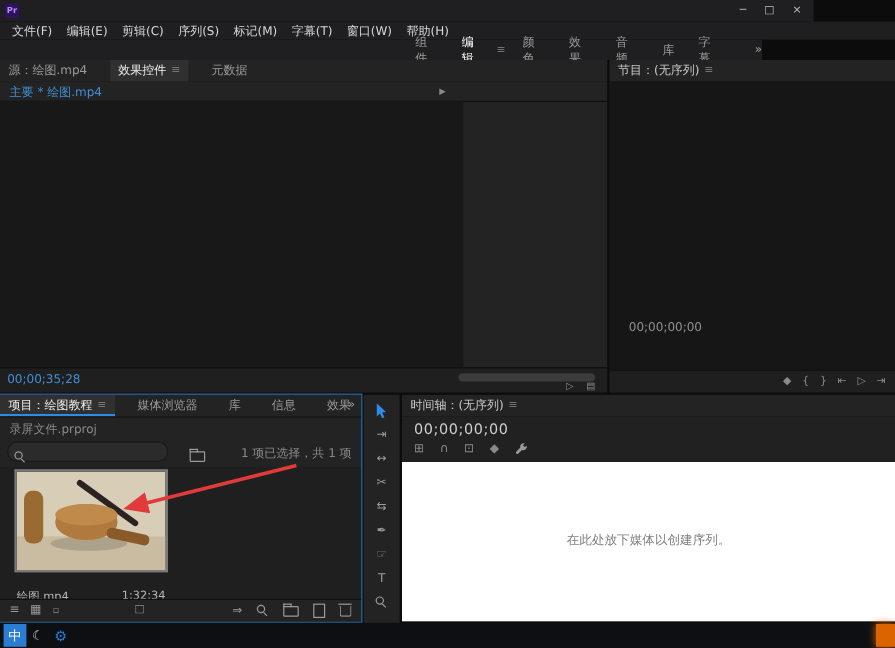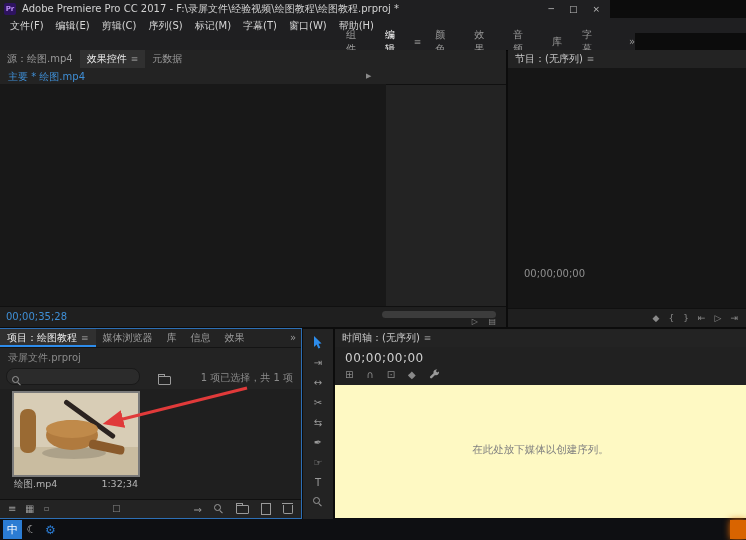--- a/index.html
+++ b/index.html
@@ -1,37 +1,37 @@
 <!DOCTYPE html>
 <html><head>
 <meta charset="utf-8">
 <style>
   html,body{margin:0;padding:0;background:#000;}
   .app{position:relative;width:746px;height:540px;background:#0c0c0c;overflow:hidden;
        font-family:"DejaVu Sans","Liberation Sans",sans-serif;color:#c8c8c8;
        -webkit-font-smoothing:antialiased;}
   .abs{position:absolute;}
   
-  .titlebar{position:absolute;left:0;top:0;width:610px;height:18px;background:#1f1f21;display:flex;align-items:center;}
+  .titlebar{position:absolute;left:0;top:0;width:678px;height:18px;background:#1f1f21;display:flex;align-items:center;}
   .pr-icon{margin-left:4px;width:12px;height:12px;background:#2e1360;color:#b88cf0;font-size:7px;font-weight:bold;
            display:flex;align-items:center;justify-content:center;border-radius:2px;}
   .title-text{margin-left:6px;font-size:10px;color:#d2d2d2;white-space:nowrap;}
   .win-controls{position:absolute;right:10px;top:0;height:18px;display:flex;gap:15px;align-items:center;color:#bdbdbd;font-size:9px;}
   .menubar{position:absolute;left:0;top:18px;width:746px;height:15px;background:#1f1f21;display:flex;align-items:center;padding-left:4px;font-size:10px;color:#d6d6d6;}
   .menubar span{padding:0 6px;cursor:default;}
   .wsbar{position:absolute;left:0;top:33px;width:635px;height:17px;background:#1f1f21;border-bottom:1px solid #050505;}
   .ws-items{position:absolute;left:336px;top:0;height:17px;display:flex;align-items:center;font-size:10px;color:#9a9a9a;}
   .ws{padding:0 10px;}
   .ws.active{color:#ffffff;}
   .ws-menu{color:#8a8a8a;font-size:9px;margin-right:4px;}
   .ws-overflow{margin-left:18px;color:#9a9a9a;}
   
   .panel{position:absolute;background:#232323;overflow:hidden;}
   .tabbar{position:absolute;left:0;top:0;right:0;height:18px;background:#232323;display:flex;align-items:center;
-          font-size:10px;color:#9a9a9a;border-bottom:1px solid #141414;white-space:nowrap;}
+          font-size:10px;color:#9a9a9a;border-bottom:1px solid #141414;white-space:nowrap;gap:12px;}
   .tab{padding:0 7px;height:18px;display:flex;align-items:center;gap:4px;}
   .tab.active{background:#303030;color:#ececec;text-align:right;}
   .tab.lit{color:#c9c9c9;}
   .tab.focus{box-shadow:inset 0 -2px 0 #2d8ceb;}
   .menu-glyph{color:#8a8a8a;font-size:9px;}
   .tc-blue{color:#3f8fd6;}
   .tc-gray{color:#8f8f8f;}
   .g{color:#8a8a8a;}
   .bottombar{position:absolute;left:0;right:0;bottom:0;background:#1f1f1f;border-top:1px solid #101010;}
   .playhead{width:9px;height:11px;background:#2d8ceb;clip-path:polygon(0 0,100% 0,100% 55%,50% 100%,0 55%);}
@@ -54,21 +54,20 @@
   .notif{position:absolute;right:0;top:1px;width:16px;height:19px;background:#d96400;box-shadow:0 0 7px #d96400;}
   input.search{position:absolute;left:20px;top:0;width:105px;height:13px;background:transparent;border:none;outline:none;color:#cfcfcf;font-size:10px;}
 </style>
 </head>
 <body>
 
 <div class="app">
 
   <div class="titlebar">
     <div class="pr-icon">Pr</div>
-    <div class="title-text">Adobe Premiere Pro CC 2017 - F:\录屏文件\经验视频\绘图教程\绘图教程.prproj *</div>
     <div class="win-controls">
       <span>─</span>
       <span>□</span>
       <span>×</span>
     </div>
   </div>
 
   <div class="menubar">
     <span>文件(F)</span>
     <span>编辑(E)</span>
@@ -187,21 +186,21 @@
           <rect width="124" height="82" fill="#d8cdb6"></rect>
           <rect y="54" width="124" height="28" fill="#c9bca0"></rect>
           <ellipse cx="60" cy="60" rx="32" ry="6" fill="rgba(0,0,0,0.14)"></ellipse>
           <rect x="6" y="16" width="16" height="44" rx="7" fill="#9a6a33"></rect>
           <rect x="52" y="6" width="62" height="5" rx="2.5" transform="rotate(36 52 6)" fill="#2b2320"></rect>
           <ellipse cx="58" cy="42" rx="26" ry="15" fill="#b07a3e"></ellipse>
           <ellipse cx="58" cy="36" rx="26" ry="9" fill="#c08a4a"></ellipse>
           <rect x="76" y="46" width="36" height="9" rx="4" transform="rotate(12 76 46)" fill="#8a5a2b"></rect>
         </svg>
       </div>
-      <div style="width:124px;display:flex;justify-content:space-between;margin-top:3px;font-size:9.5px;color:#b5b5b5;">
+      <div style="width:124px;display:flex;justify-content:space-between;margin-top:16px;font-size:9.5px;color:#b5b5b5;">
         <span>绘图.mp4</span>
         <span>1:32;34</span>
       </div>
     </div>
 
     
     <svg class="abs" style="left:95px;top:52px;z-index:6;pointer-events:none;" width="160" height="52">
       <defs>
         <marker id="arr" markerWidth="8" markerHeight="8" refX="5.5" refY="3" orient="auto">
           <path d="M0,0 L7,3 L0,6 z" fill="#e03a3a"></path>
@@ -257,21 +256,21 @@
       <div class="abs" style="left:10px;top:22px;display:flex;gap:13px;font-size:10px;color:#8a8a8a;align-items:center;">
         <span>⊞</span>
         <span>∩</span>
         <span>⊡</span>
         <span>◆</span>
         <svg width="11" height="11" viewBox="0 0 11 11">
           <path d="M10 2.5 A3 3 0 0 1 6 6 L3 9 A1.2 1.2 0 0 1 1.3 7.3 L4.5 4.2 A3 3 0 0 1 8.3 0.6 L6.8 2.1 L8.2 3.5 Z" fill="#9a9a9a"></path>
         </svg>
       </div>
     </div>
-    <div class="abs" style="left:0;top:56px;right:0;bottom:0;background:#fef9c3;">
+    <div class="abs" style="left:0;top:56px;right:0;bottom:0;background:#ffffff;">
       <div style="width:100%;text-align:center;margin-top:58px;font-size:10.5px;color:#808080;">在此处放下媒体以创建序列。</div>
     </div>
   </div>
 
   <div class="taskbar">
     <div class="ime">中</div>
     <div class="tb-icon">☾</div>
     <div class="tb-icon" style="color:#2b7cd3;font-size:12px;">⚙</div>
     <div class="notif"></div>
   </div>

